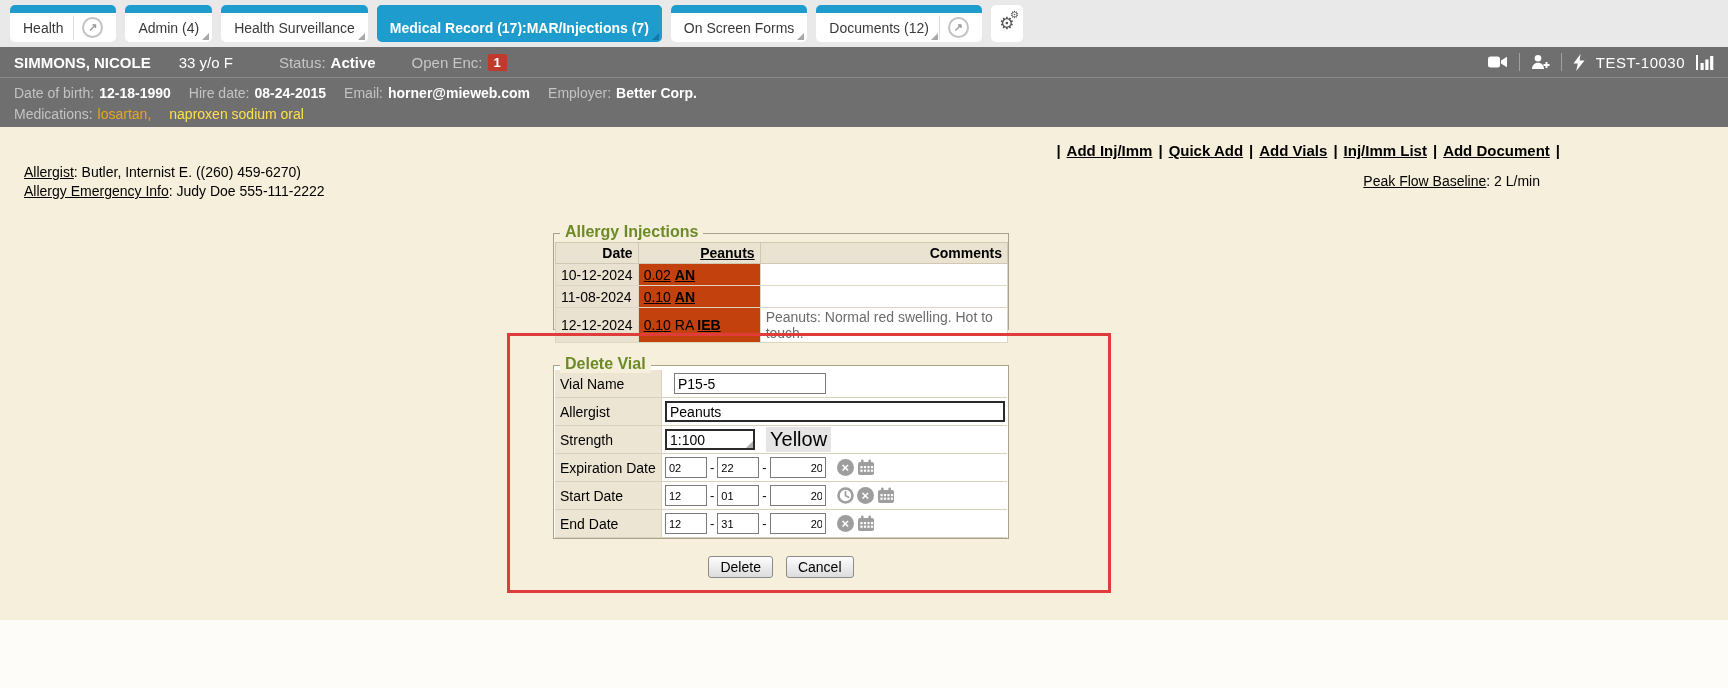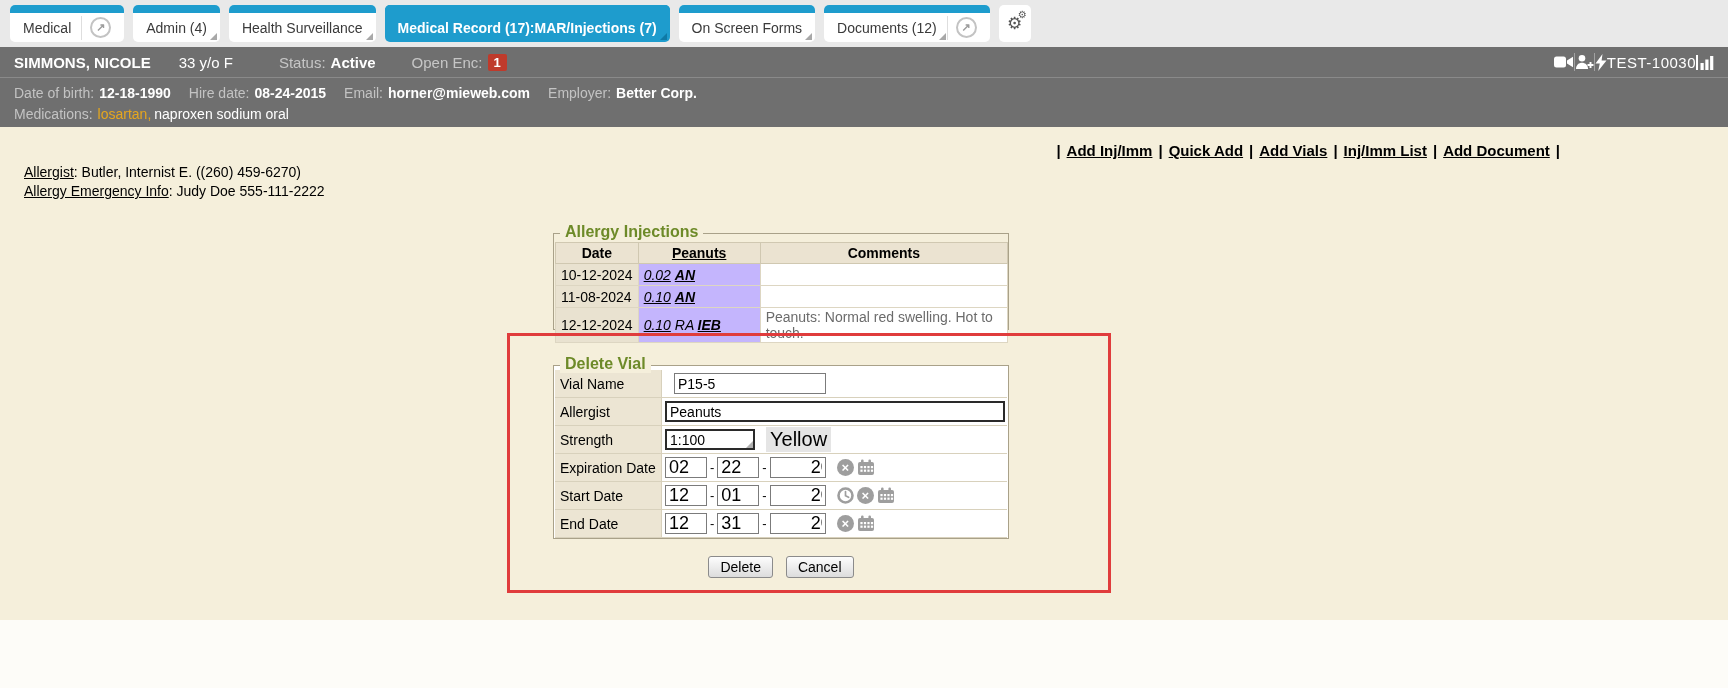--- a/index.html
+++ b/index.html
@@ -55,36 +55,36 @@
     display: flex; align-items: center; padding: 4px 14px; font-size: 15px;
   }
   .pb-name { font-weight: bold; margin-right: 28px; }
   .pb-age { margin-right: 46px; }
   .pb-label { color: #c6c6c6; margin-right: 5px; }
   .pb-value { font-weight: bold; margin-right: 36px; }
   .enc-badge {
     background: #bf3a2b; color: #fff; font-weight: bold; font-size: 13px;
     padding: 1px 6px; border-radius: 2px; display: inline-block;
   }
-  .pb-right { margin-left: auto; display: flex; align-items: center; gap: 0; }
+  .pb-right { margin-left: auto; display: flex; align-items: center; gap: 11px; }
   .pb-icon { display: inline-flex; align-items: center; cursor: pointer; }
   .pb-sep { width: 1px; height: 18px; background: rgba(255,255,255,0.35); }
   .pb-id { font-size: 15px; letter-spacing: 0.5px; }
 
   
   .demobar {
     height: 50px; background: #6f6f6f; color: #fff;
     border-top: 1px solid #8a8a8a; padding: 4px 14px; font-size: 14px;
   }
   .demo-line { height: 21px; display: flex; align-items: center; }
   .demo-label { color: #c3c3c3; margin-right: 5px; }
   .demo-value { font-weight: bold; margin-right: 18px; }
   .med-link { cursor: pointer; }
   .med-1 { color: #e6a71e; }
-  .med-2 { color: #ffffff; margin-left: 3px; }
+  .med-2 { color: #fde047; margin-left: 18px; }
   .med-sep { color: #e6a71e; }
 
   
   .main { position: relative; height: 493px; background: #f5efdb; font-size: 14px; }
   .footer-strip { height: 68px; background: #fdfcf8; }
 
   .info-left { position: absolute; top: 36px; left: 24px; line-height: 19px; }
   .ulink { color: #000; text-decoration: underline; cursor: pointer; }
 
   .links-right { position: absolute; top: 15px; right: 168px; text-align: right; font-size: 15px; }
@@ -94,26 +94,26 @@
 
   .fieldset { position: absolute; border: 1px solid #a9a189; }
   .legend {
     position: absolute; top: -11px; left: 6px; background: #f5efdb;
     padding: 0 5px; font-size: 16px; font-weight: bold; color: #6d8a28; white-space: nowrap;
   }
 
   .fs-inj { top: 106px; left: 553px; width: 456px; height: 97px; padding: 8px 1px 0 1px; }
   .inj-table { border-collapse: collapse; width: 453px; font-size: 14px; }
   .inj-table th {
-    text-align: center; background: #ebe3d1; border: 1px solid #d0c8b1;
+    text-align: right; background: #ebe3d1; border: 1px solid #d0c8b1;
     padding: 1px 5px; font-weight: bold; height: 21px;
   }
   .inj-table td { padding: 1px 5px; border: 1px solid #ddd6c2; height: 22px; }
   .datecell { background: #e9e2d0; width: 82px; white-space: nowrap; }
-  .dosecell { background: #c4b5fd; width: 122px; white-space: nowrap; font-style: italic; }
+  .dosecell { background: #c2410c; width: 122px; white-space: nowrap; }
   .commentcell { background: #ffffff; color: #6b6b6b; }
   .bold { font-weight: bold; }
 
   .annotation-rect {
     position: absolute; top: 206px; left: 507px; width: 604px; height: 260px;
     border: 3px solid #e03c3c; pointer-events: none; z-index: 5;
   }
 
   .fs-del { top: 238px; left: 553px; width: 456px; height: 174px; padding: 4px 1px 0 1px; background: #fff; }
   .form-row { display: flex; height: 28px; border-bottom: 1px solid #d8d1bc; background: #fff; align-items: stretch; }
@@ -129,21 +129,21 @@
     font-family: "Liberation Sans", sans-serif; background: #fff; color: #000;
   }
   .tin-name { width: 152px; }
   .tin-contents { width: 340px; border: 2px solid #2a2a2a; }
   .strength-wrap { position: relative; display: inline-flex; }
   .tin-strength { width: 90px; border: 2px solid #2a2a2a; }
   .grip {
     position: absolute; bottom: 2px; right: 2px; width: 0; height: 0;
     border-left: 7px solid transparent; border-bottom: 7px solid #b0b0b0;
   }
-  .din { width: 42px; height: 21px; border: 1px solid #7b7b7b; font-size: 18px; padding: 0 3px; font-family: "Liberation Sans", sans-serif; }
+  .din { width: 42px; height: 21px; border: 1px solid #7b7b7b; font-size: 11px; padding: 0 3px; font-family: "Liberation Sans", sans-serif; }
   .yin { width: 56px; padding-left: 40px; }
   .dsep { font-size: 13px; color: #000; }
   .note-yellow { background: #e5e5e5; padding: 1px 4px; margin-left: 8px; font-size: 20px; }
   .icon-gap { width: 5px; }
   .cx {
     width: 17px; height: 17px; border-radius: 50%; background: #9e9e9e; color: #fff;
     font-weight: bold; font-size: 13px; display: inline-flex; align-items: center;
     justify-content: center; cursor: pointer; line-height: 1;
   }
   .icon-btn { display: inline-flex; align-items: center; cursor: pointer; }
@@ -156,21 +156,21 @@
     background: linear-gradient(#fdfdfd, #dcdcdc); border: 1px solid #8b8b8b;
     border-radius: 3px; padding: 2px 11px; font-size: 14px; cursor: pointer;
     font-family: "Liberation Sans", sans-serif;
   }
 </style>
 </head>
 <body>
 
 <div class="tabbar">
   <div class="tab">
-    <span>Medical</span>
+    <span>Health</span>
     <span class="tab-divider"></span>
     <span class="popout">↗</span>
   </div>
   <div class="tab">
     <span>Admin (4)</span>
     <span class="fold"></span>
   </div>
   <div class="tab">
     <span>Health Surveillance</span>
     <span class="fold"></span>
@@ -272,20 +272,23 @@
       <a>Add Inj/Imm</a>
       <span>|</span>
       <a>Quick Add</a>
       <span>|</span>
       <a>Add Vials</a>
       <span>|</span>
       <a>Inj/Imm List</a>
       <span>|</span>
       <a>Add Document</a>
       <span>|</span>
+    </div>
+    <div class="peakflow">
+      <a class="ulink">Peak Flow Baseline</a><span>: 2 L/min</span>
     </div>
   </div>
 
   <div class="fieldset fs-inj">
     <span class="legend">Allergy Injections</span>
     <table class="inj-table">
       <tbody>
           <tr>
         <th>Date</th>
         <th><a class="ulink">Peanuts</a></th>

